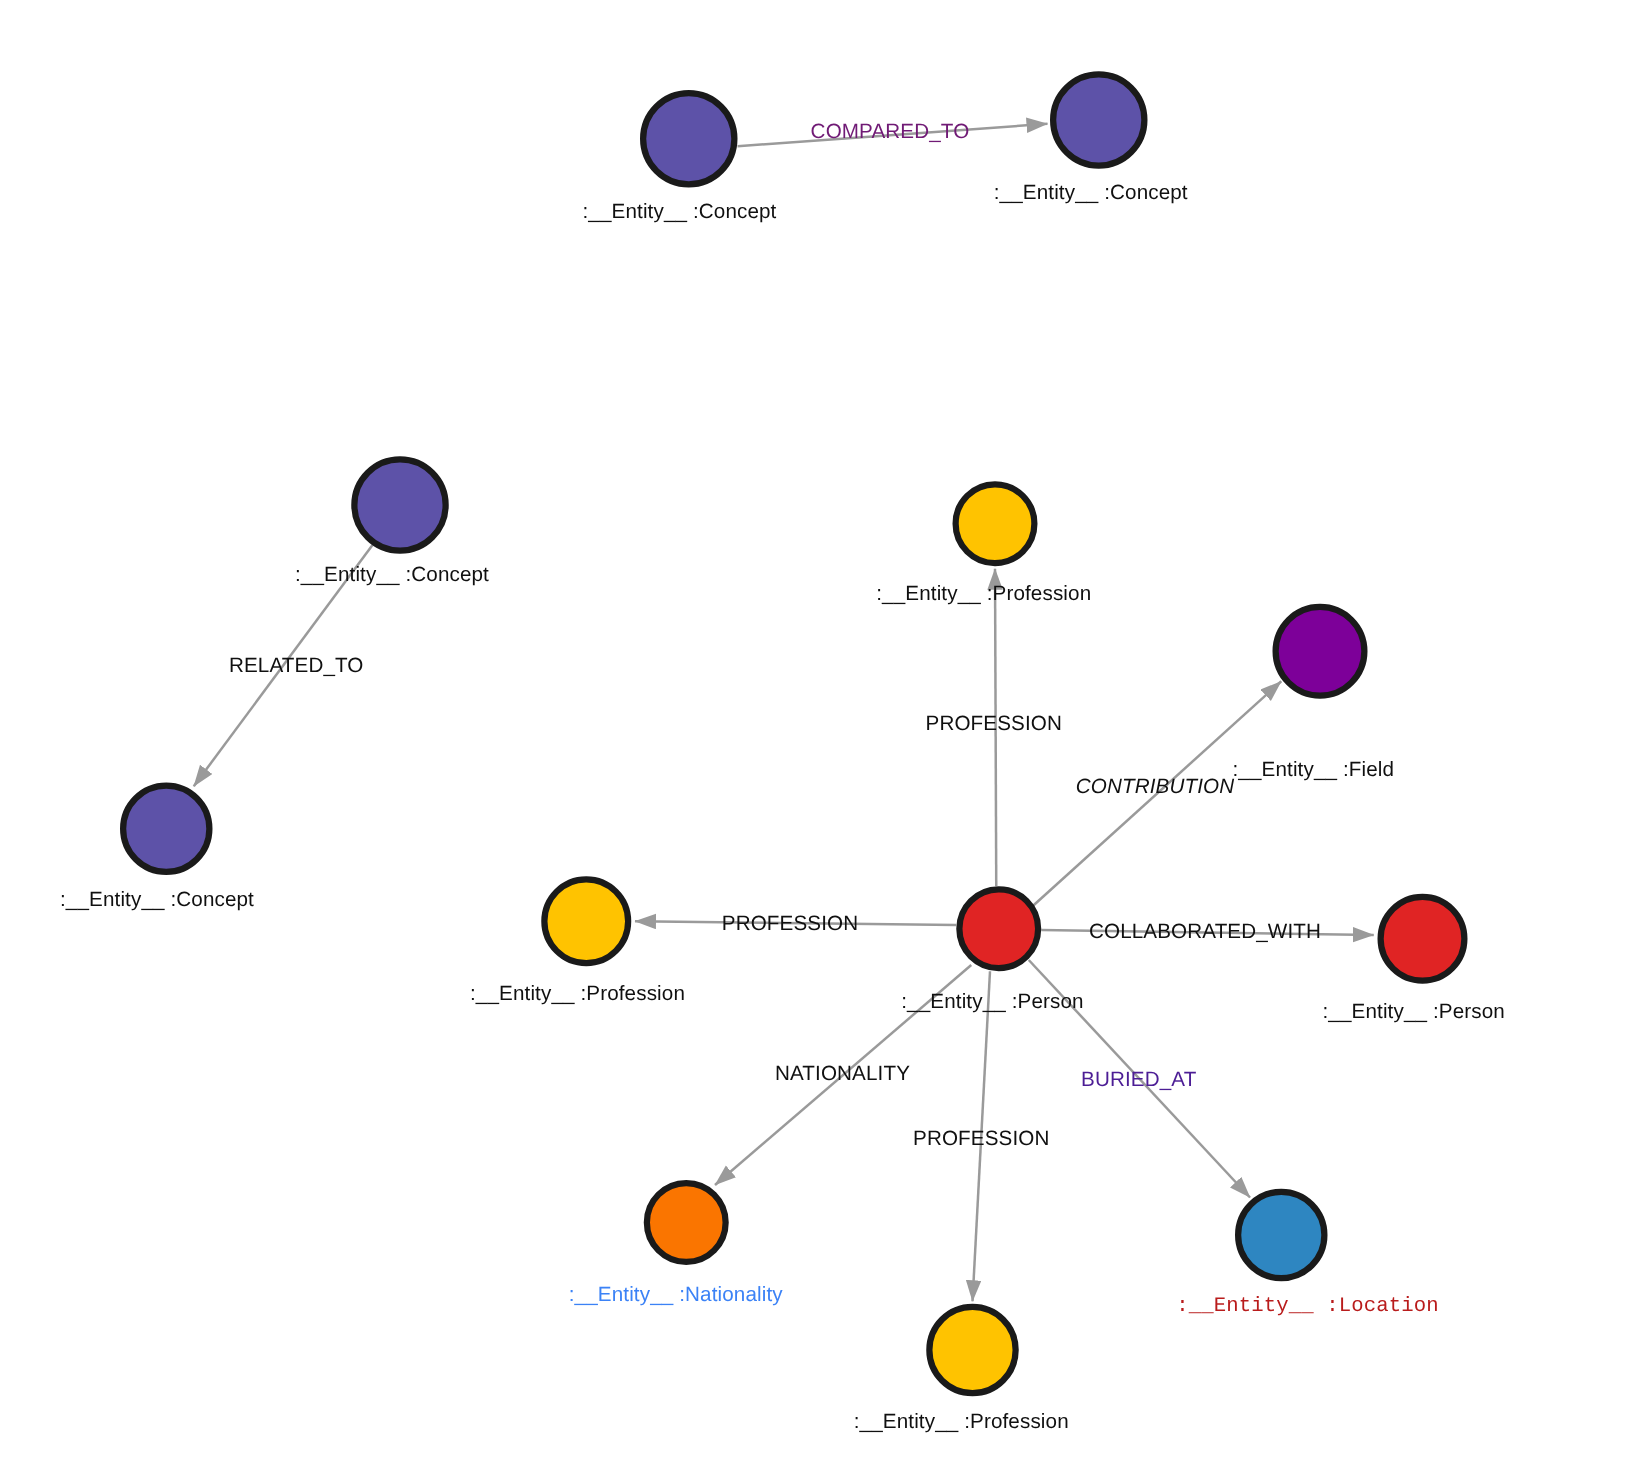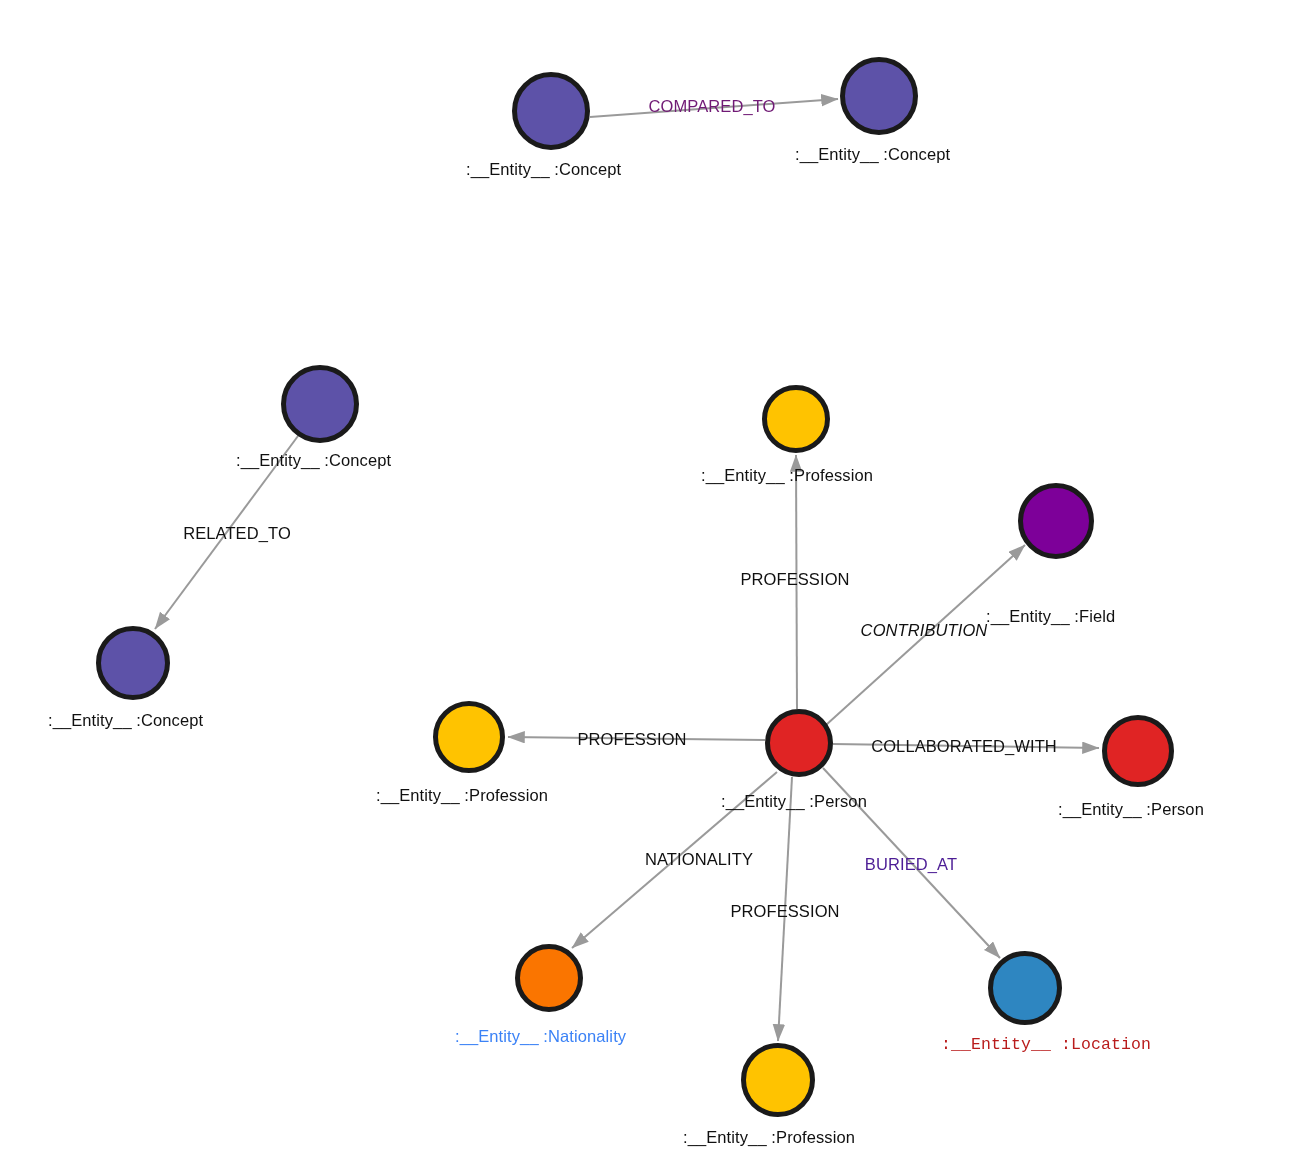--- a/index.html
+++ b/index.html
@@ -106,18 +106,18 @@
       <div class="node-caption" style="left: 941px; top: 1037px; color: #b91c1c; font-family: Liberation Mono, monospace;">:__Entity__ :Location</div>
       <div class="node-caption" style="left: 683px; top: 1129px; color: rgb(16, 16, 16);">:__Entity__ :Profession</div>
     </div>
   <div id="edge-caption-layer">
       <div class="edge-caption" style="left: 712px; top: 106px; color: #701a75;">COMPARED_TO</div>
       <div class="edge-caption" style="left: 225px; top: 533px; color: rgb(16, 16, 16); margin-left: 12px;">RELATED_TO</div>
       <div class="edge-caption" style="left: 795px; top: 579px; color: rgb(16, 16, 16);">PROFESSION</div>
       <div class="edge-caption" style="left: 924px; top: 630px; color: rgb(16, 16, 16); font-style: italic;">CONTRIBUTION</div>
       <div class="edge-caption" style="left: 632px; top: 739px; color: rgb(16, 16, 16);">PROFESSION</div>
       <div class="edge-caption" style="left: 964px; top: 746px; color: rgb(16, 16, 16);">COLLABORATED_WITH</div>
-      <div class="edge-caption" style="left: 674px; top: 859px; color: rgb(16, 16, 16); margin-left: 25px;">NATIONALITY</div>
+      <div class="edge-caption" style="left: 674px; top: 859px; color: rgb(16, 16, 16);">NATIONALITY</div>
       <div class="edge-caption" style="left: 785px; top: 911px; color: rgb(16, 16, 16);">PROFESSION</div>
       <div class="edge-caption" style="left: 911px; top: 864px; color: #4c1d95;">BURIED_AT</div>
     </div>
 
 </div>
 
 </body></html>

